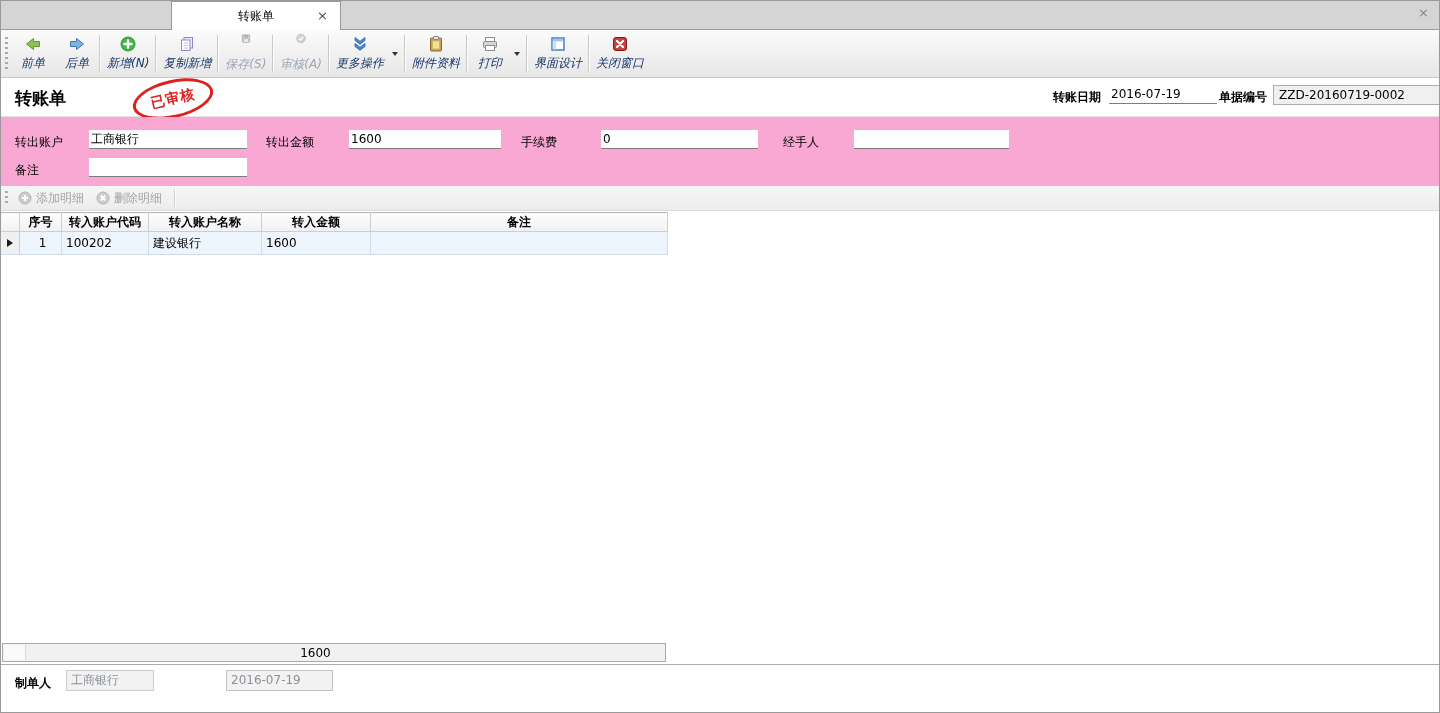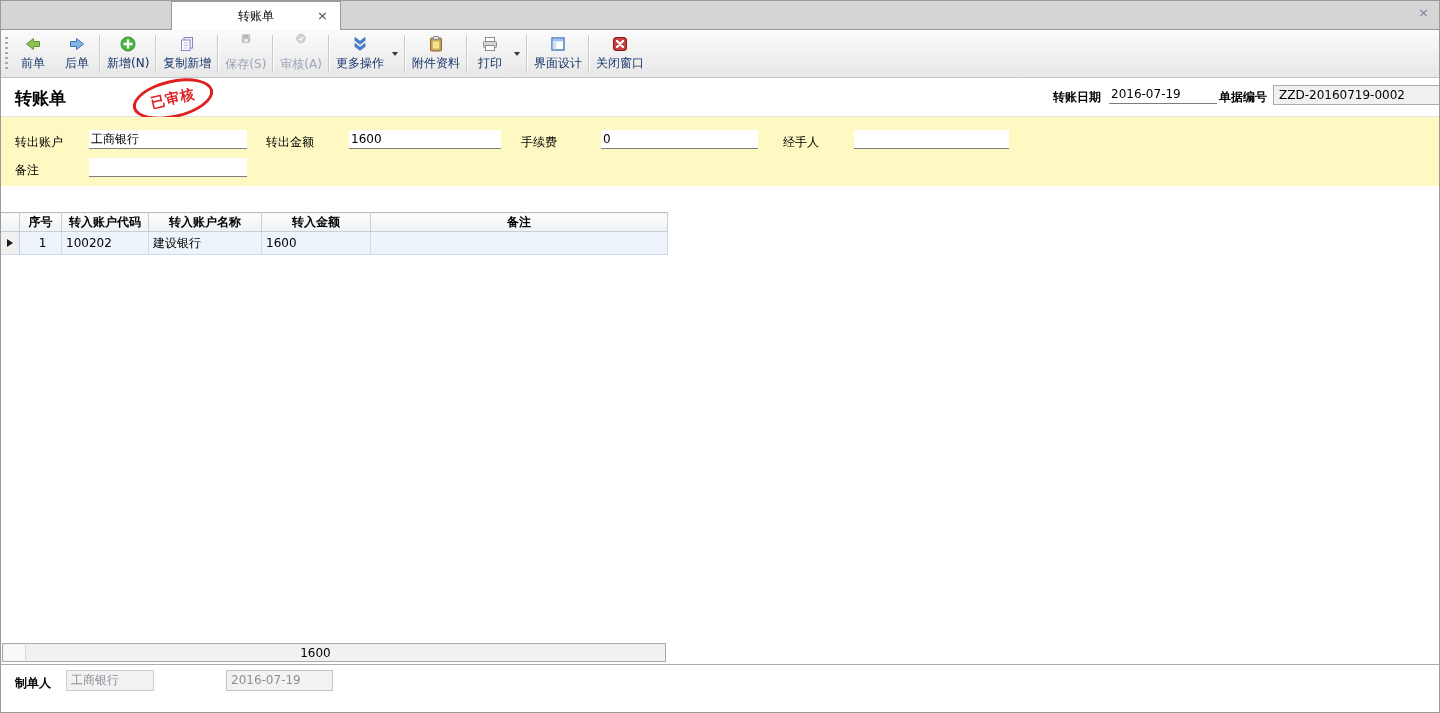--- a/index.html
+++ b/index.html
@@ -16,37 +16,37 @@
   .tab-active{left:170px;top:0;width:170px;height:29px;line-height:28px;background:#fff;
         border:1px solid #9a9a9a;border-bottom:none;z-index:2;}
   .tab-close{position:absolute;right:12px;top:0;color:#4a4a4a;font-size:13px;line-height:28px;cursor:pointer;}
   .bar-close{position:absolute;right:10px;top:4px;color:#76859e;font-size:13px;cursor:pointer;z-index:1;}
   
   .toolbar{position:absolute;left:0;top:29px;width:100%;height:48px;
         background:linear-gradient(180deg,#fbfbfb,#e7e7e7);border-bottom:1px solid #c6c6c6;
         box-sizing:border-box;display:flex;align-items:stretch;z-index:1;}
   .grip{width:3px;margin:7px 3px 6px 4px;background:repeating-linear-gradient(180deg,#a9a9a9 0 2px,transparent 2px 5px);}
   .tbtn{display:flex;flex-direction:column;align-items:center;justify-content:center;gap:2px;
-        padding:3px 6px 4px;min-width:44px;box-sizing:border-box;color:#17356b;cursor:pointer;}
+        padding:3px 6px 4px;min-width:44px;box-sizing:border-box;color:#17356b;cursor:pointer;font-style:italic;}
   .tbtn svg{display:block;}
   .tbtn.disabled{color:#9ba5b5;cursor:default;gap:12px;}
   .sep{width:0;border-left:1px solid #c9c9c9;border-right:1px solid #fdfdfd;height:38px;margin-top:5px;}
   .dd{width:0;height:0;border-top:4px solid #333;border-left:3.5px solid transparent;border-right:3.5px solid transparent;
         align-self:center;margin:0 6px 0 2px;cursor:pointer;}
   
   .titlebar{position:absolute;left:0;top:77px;width:100%;height:39px;background:#fff;border-bottom:1px solid #e3e3e3;box-sizing:border-box;}
   .doc-title{position:absolute;left:14px;top:9px;font-size:17px;font-weight:bold;}
   .stamp{position:absolute;left:131px;top:2px;width:76px;height:32px;border:3px solid #e01f1f;border-radius:50%;
         transform:rotate(-13deg);color:#e01f1f;font-size:14px;font-weight:bold;letter-spacing:1px;
         display:flex;align-items:center;justify-content:center;}
   .hlabel{position:absolute;top:11px;font-weight:bold;}
   .ufield{position:absolute;box-sizing:border-box;border-bottom:1px solid #7d7d7d;height:19px;line-height:18px;padding-left:2px;background:#fff;}
   .gbox{position:absolute;box-sizing:border-box;background:#f0f0f0;border:1px solid #acacac;height:20px;line-height:18px;padding:0 5px;}
   
-  .formarea{position:absolute;left:0;top:116px;width:100%;height:69px;background:#fef9c3;}
+  .formarea{position:absolute;left:0;top:116px;width:100%;height:69px;background:#f9a8d4;}
   .flabel{position:absolute;white-space:nowrap;}
   
   .detailbar{position:absolute;left:0;top:185px;width:100%;height:25px;
         background:linear-gradient(180deg,#f7f7f7,#ececec);border-bottom:1px solid #dcdcdc;
         box-sizing:border-box;display:flex;align-items:center;}
   .dgrip{width:3px;height:15px;margin:0 6px 0 4px;background:repeating-linear-gradient(180deg,#ababab 0 2px,transparent 2px 5px);}
   .dbtn{display:flex;align-items:center;gap:4px;color:#a2a2a2;padding:0 8px 0 4px;cursor:default;}
   .dsep{width:0;border-left:1px solid #d2d2d2;border-right:1px solid #fcfcfc;height:18px;margin-left:4px;}
   
   .gridarea{position:absolute;left:0;top:210px;width:100%;height:432px;background:#fff;}
@@ -219,20 +219,38 @@
     <div class="flabel" style="left:520px;top:17px;">手续费</div>
     <div class="ufield" style="left:600px;top:13px;width:157px;">0</div>
 
     <div class="flabel" style="left:782px;top:17px;">经手人</div>
     <div class="ufield" style="left:853px;top:13px;width:155px;"></div>
 
     <div class="flabel" style="left:14px;top:45px;">备注</div>
     <div class="ufield" style="left:88px;top:41px;width:158px;"></div>
   </div>
 
+  <div class="detailbar">
+    <div class="dgrip"></div>
+    <div class="dbtn">
+      <svg width="14" height="14" viewBox="0 0 14 14">
+        <circle cx="7" cy="7" r="6" fill="#cdcdcd" stroke="#b2b2b2"></circle>
+        <path d="M7 4 V10 M4 7 H10" stroke="#ffffff" stroke-width="2"></path>
+      </svg>
+      <span>添加明细</span>
+    </div>
+    <div class="dbtn">
+      <svg width="14" height="14" viewBox="0 0 14 14">
+        <circle cx="7" cy="7" r="6" fill="#cdcdcd" stroke="#b2b2b2"></circle>
+        <path d="M4.8 4.8 L9.2 9.2 M9.2 4.8 L4.8 9.2" stroke="#ffffff" stroke-width="2"></path>
+      </svg>
+      <span>删除明细</span>
+    </div>
+    <div class="dsep"></div>
+  </div>
 
   <div class="gridarea">
     <table class="grid">
       <colgroup>
         <col style="width:18px">
           <col style="width:42px">
           <col style="width:87px">
         <col style="width:113px">
           <col style="width:109px">
           <col style="width:297px">

